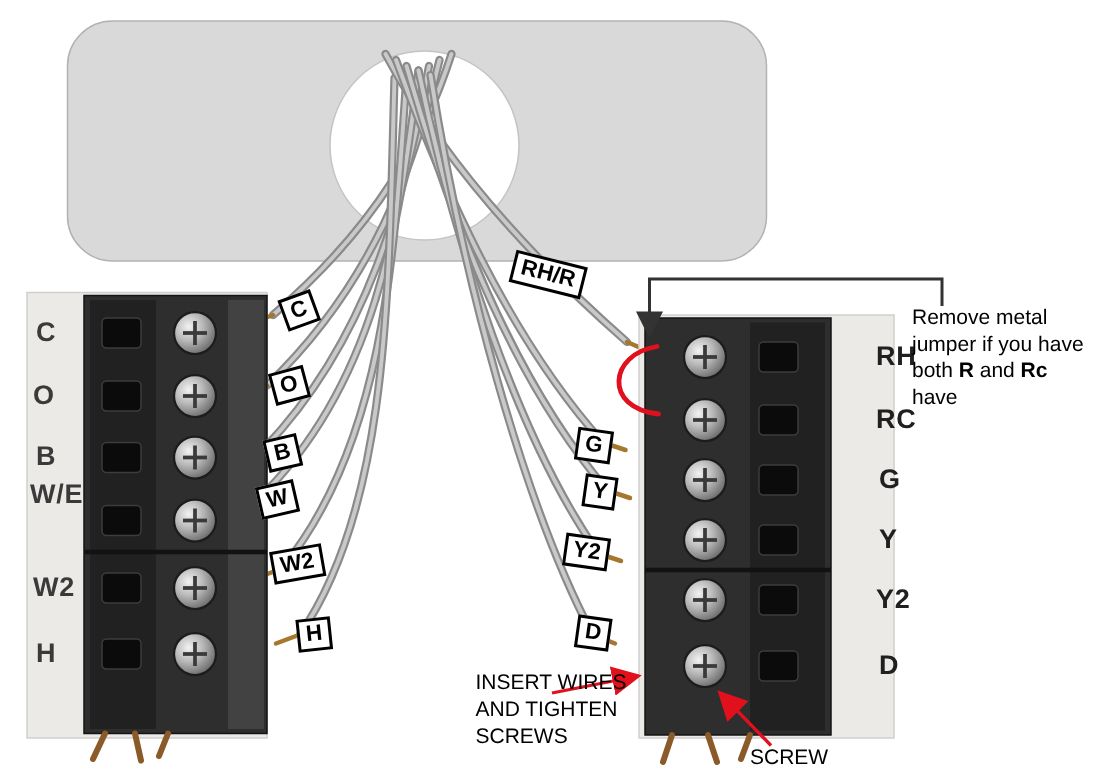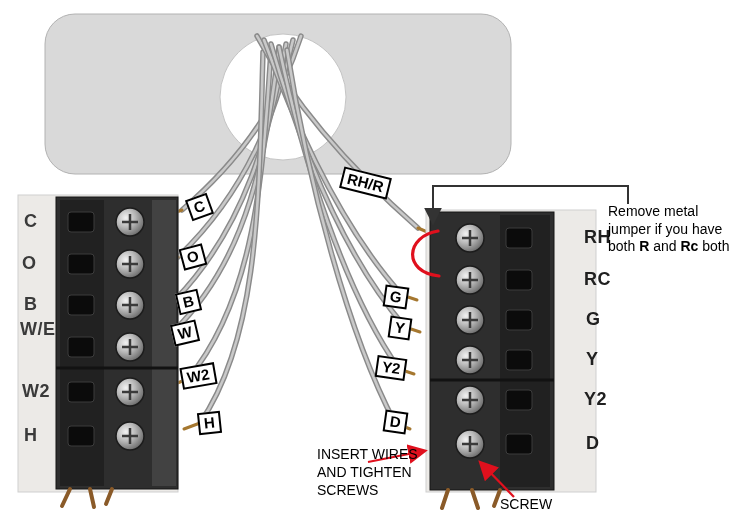--- a/index.html
+++ b/index.html
@@ -169,21 +169,21 @@
 <div class="tag" style="left:172px;top:322px;transform:rotate(-13deg)">W</div>
 <div class="tag" style="left:181px;top:365px;transform:rotate(-10deg)">W2</div>
 <div class="tag" style="left:198px;top:412px;transform:rotate(-6deg)">H</div>
 
 <div class="tag" style="left:341px;top:172px;transform:rotate(14deg)">RH/R</div>
 <div class="tag" style="left:384px;top:286px;transform:rotate(8deg)">G</div>
 <div class="tag" style="left:389px;top:317px;transform:rotate(8deg)">Y</div>
 <div class="tag" style="left:376px;top:357px;transform:rotate(8deg)">Y2</div>
 <div class="tag" style="left:384px;top:411px;transform:rotate(8deg)">D</div>
 
-<div class="note jumper-note"><span>Remove metal jumper if you have both </span><b>R</b><span> and </span><b>Rc</b><span> both</span></div>
+<div class="note jumper-note"><span>Remove metal jumper if you have both </span><b>R</b><span> and </span><b>Rc</b><span> have</span></div>
 
 <div class="note insert-note">INSERT WIRES
 AND TIGHTEN
 SCREWS</div>
 
 <div class="note screw-note">SCREW</div>
 
 </div>
 
 </body></html>

